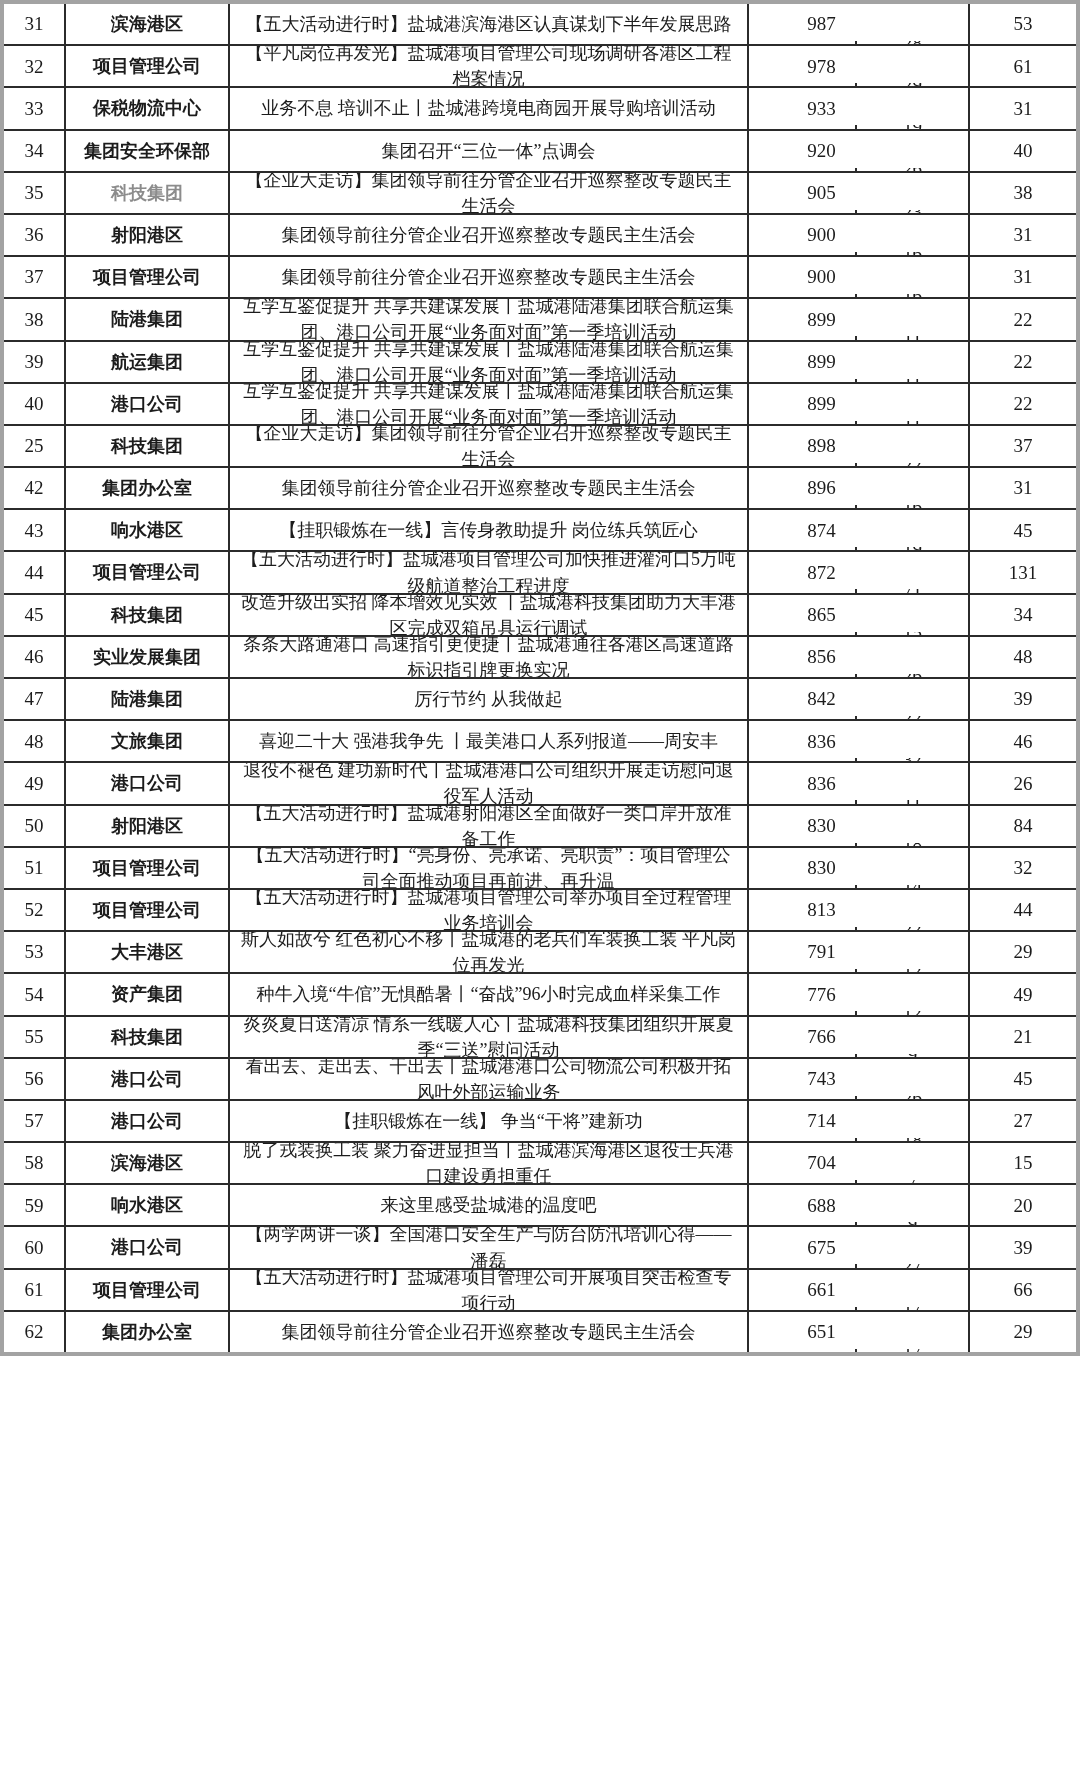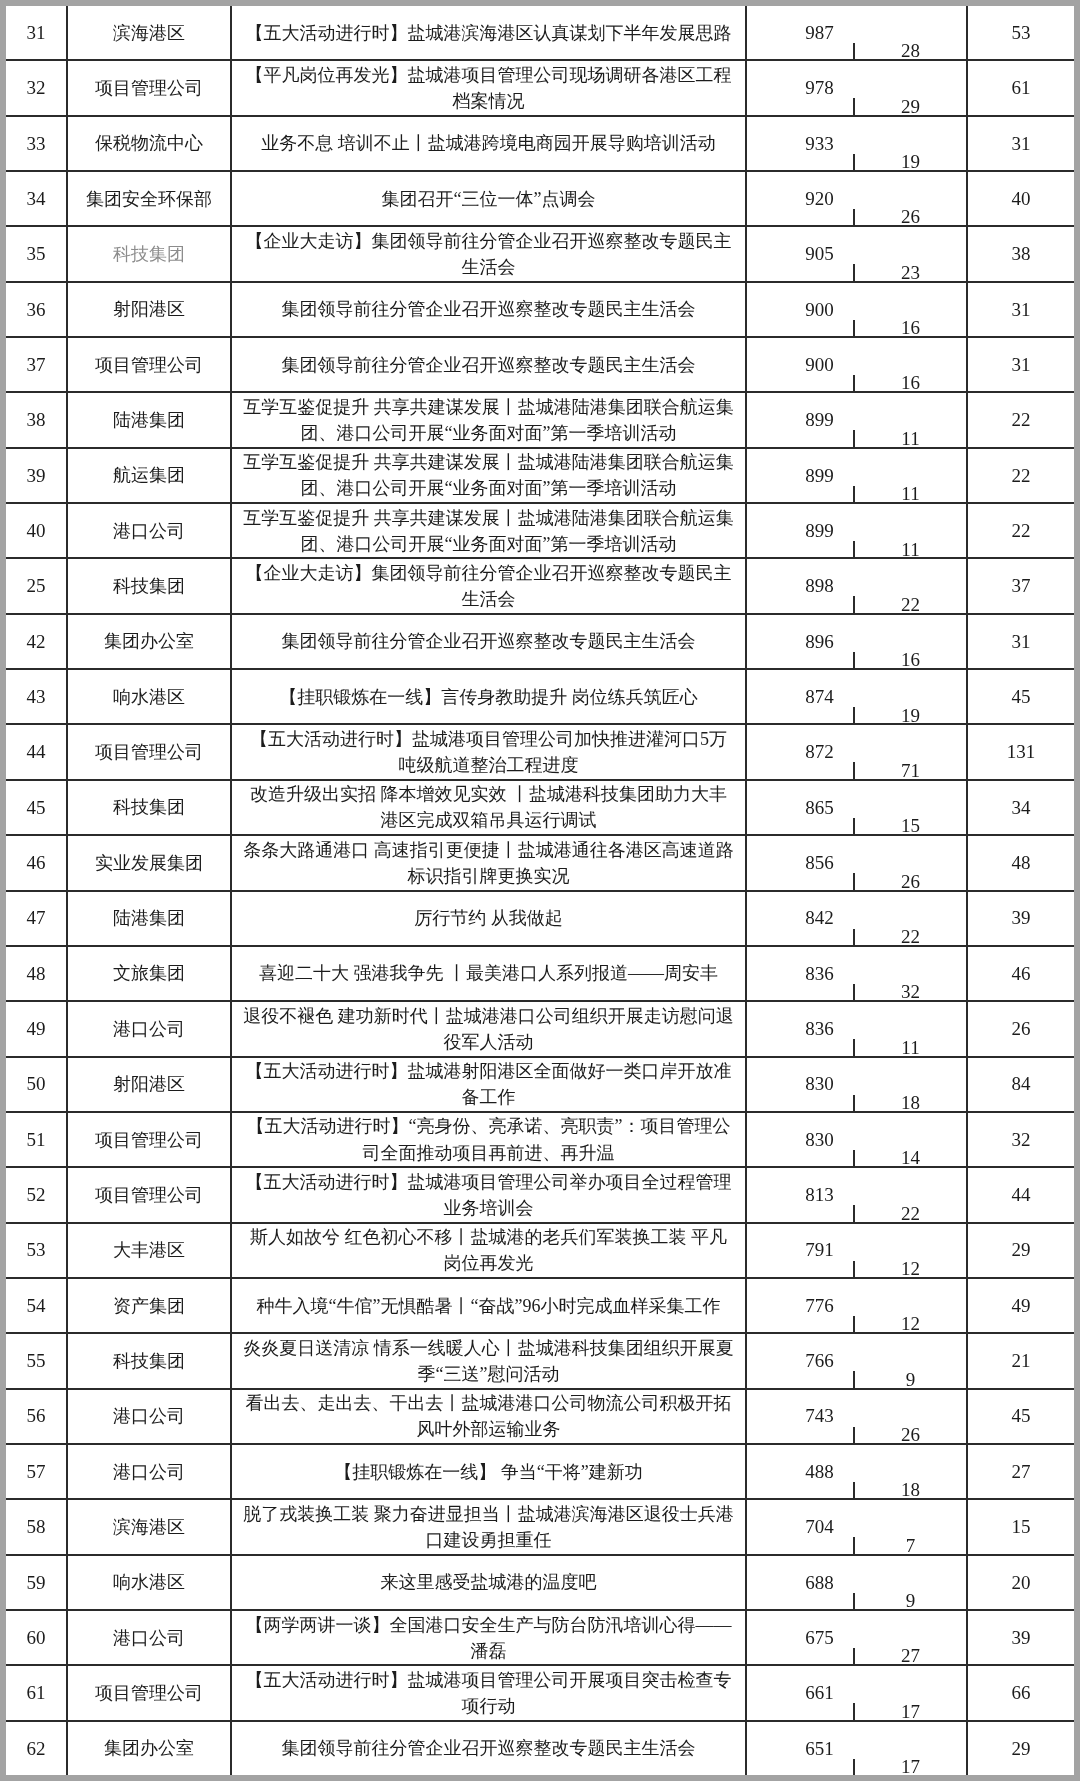--- a/index.html
+++ b/index.html
@@ -1,32 +1,32 @@
 <!DOCTYPE html>
 <html><head>
 <meta charset="utf-8">
 <style>
   html,body{margin:0;padding:0;background:#ffffff;}
   .table{
-    width:1080px;height:1781px;box-sizing:border-box;
-    border:6px solid #a3a3a3;background:#ffffff;
+    width:1080px;height:1356px;box-sizing:border-box;
+    border:4px solid #a3a3a3;background:#ffffff;
     display:flex;flex-direction:column;
     font-family:"Liberation Serif","DejaVu Serif",serif;
     color:#1c1c1c;
   }
   .row{flex:1;display:flex;min-height:0;}
   .row + .row{border-top:2px solid #2b2b2b;justify-content:flex-end;}
   .cell{
     display:flex;align-items:center;justify-content:center;
     text-align:center;box-sizing:border-box;line-height:1.45;
     overflow:hidden;
   }
   .cell + .cell{border-left:2px solid #2b2b2b;}
   .c-no{width:60px;flex:none;font-size:19px;}
-  .c-org{width:164px;flex:none;font-size:18px;padding:0 4px;}
+  .c-org{width:164px;flex:none;font-size:18px;padding:0 4px;font-weight:bold;}
   .c-title{flex:1;font-size:18px;padding:1px 10px;}
   .c-m{flex:none;font-size:19px;}
   .c-m1{width:108px;padding-left:39px;}
   .c-m2{width:113px;margin-top:37px;}
   .c-m3{width:108px;}
   .muted{color:#8c8c8c;}
 </style>
 </head>
 <body>
 
@@ -263,21 +263,21 @@
     <div class="cell c-title">看出去、走出去、干出去丨盐城港港口公司物流公司积极开拓风叶外部运输业务</div>
     <div class="cell c-m c-m1">743</div>
     <div class="cell c-m c-m2">26</div>
     <div class="cell c-m c-m3">45</div>
   </div>
 
   <div class="row">
     <div class="cell c-no">57</div>
     <div class="cell c-org">港口公司</div>
     <div class="cell c-title">【挂职锻炼在一线】 争当“干将”建新功</div>
-    <div class="cell c-m c-m1">488</div>
+    <div class="cell c-m c-m1">714</div>
     <div class="cell c-m c-m2">18</div>
     <div class="cell c-m c-m3">27</div>
   </div>
 
   <div class="row">
     <div class="cell c-no">58</div>
     <div class="cell c-org">滨海港区</div>
     <div class="cell c-title">脱了戎装换工装 聚力奋进显担当丨盐城港滨海港区退役士兵港口建设勇担重任</div>
     <div class="cell c-m c-m1">704</div>
     <div class="cell c-m c-m2">7</div>

